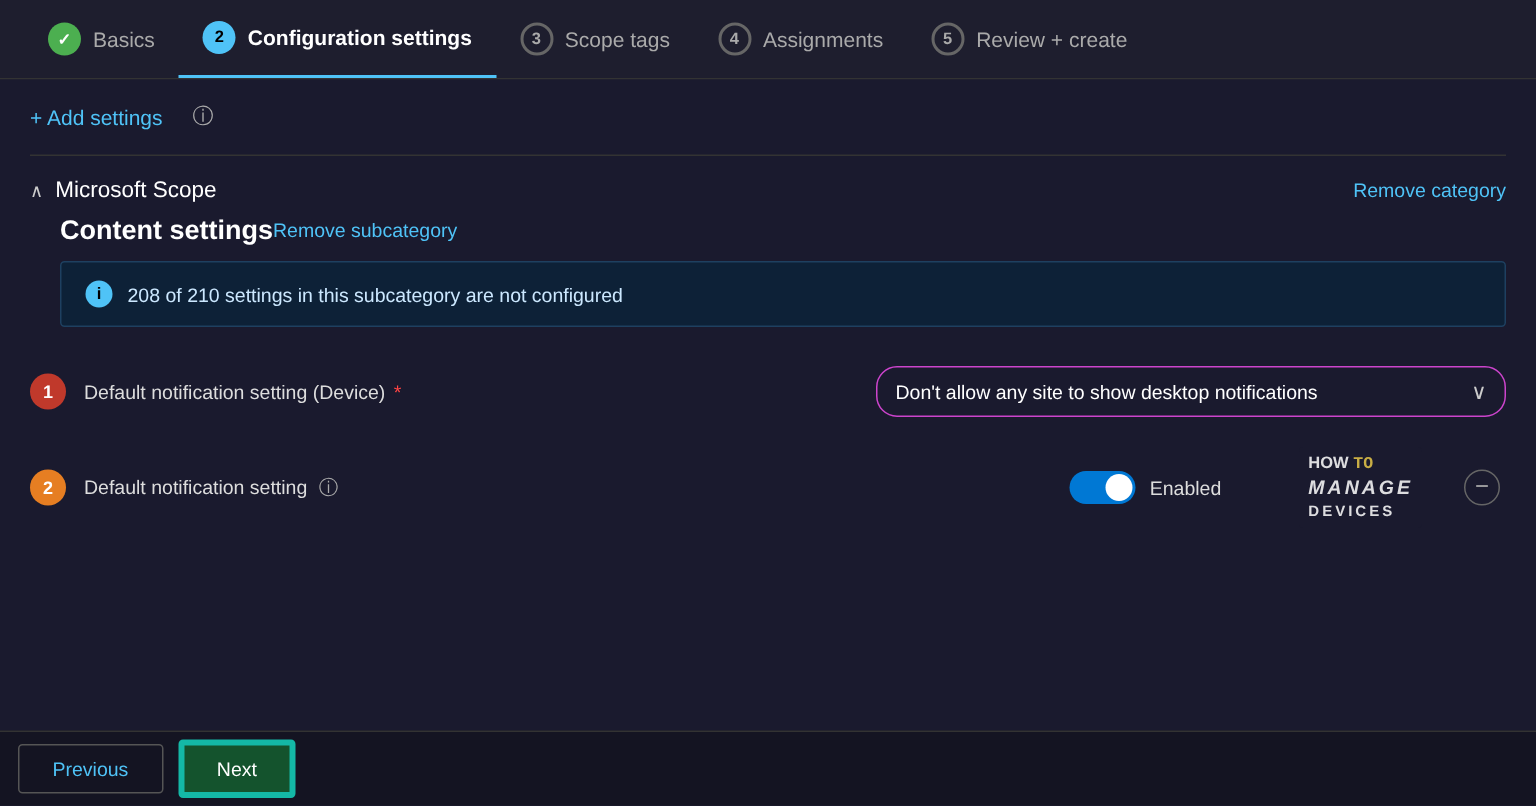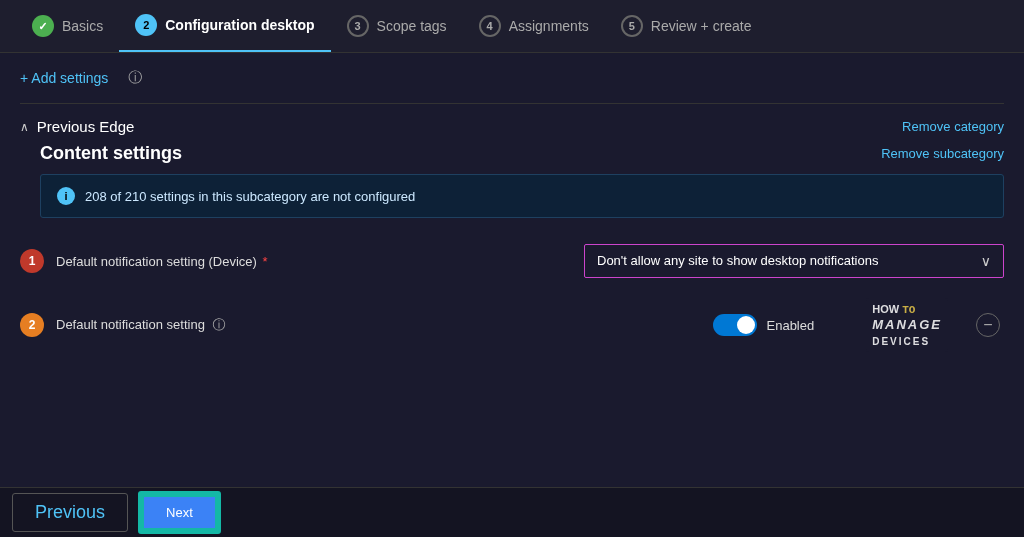--- a/index.html
+++ b/index.html
@@ -120,21 +120,20 @@
       color: #4fc3f7;
       font-size: 13px;
       cursor: pointer;
       text-decoration: none;
     }
 
     
     .subcategory-header {
       display: flex;
       align-items: center;
-      justify-content: space-between;
       margin-bottom: 10px;
       padding-left: 20px;
     }
     .subcategory-title {
       font-size: 18px;
       font-weight: 700;
       color: #fff;
     }
     .remove-subcategory-link {
       color: #4fc3f7;
@@ -205,23 +204,24 @@
     }
     .info-tooltip-icon {
       color: #aaa;
       font-size: 13px;
       margin-left: 4px;
     }
 
     
     .dropdown-field {
       display: flex;
+      align-items: center;
       justify-content: space-between;
       border: 1px solid #cc44cc;
-      border-radius: 2px;
+      border-radius: 14px;
       padding: 8px 12px;
       background: #1a1a2e;
       color: #fff;
       font-size: 13px;
       min-width: 420px;
       max-width: 480px;
       cursor: pointer;
     }
     .dropdown-field .chevron-down {
       font-size: 14px;
@@ -310,26 +310,26 @@
       padding: 0 12px;
       gap: 10px;
     }
     .btn-prev {
       background: transparent;
       border: 1px solid #555;
       color: #4fc3f7;
       padding: 8px 22px;
       border-radius: 3px;
       cursor: pointer;
-      font-size: 18px;
+      font-size: 13px;
       font-weight: 500;
     }
     .btn-next {
-      background: #3b82f6;
-      border: 6px solid #14b8a6;
+      background: #14532d;
+      border: 4px solid #14b8a6;
       color: #fff;
       padding: 8px 22px;
       border-radius: 3px;
       cursor: pointer;
       font-size: 13px;
       font-weight: 500;
     }
 
     
     .main-content::-webkit-scrollbar { width: 6px; }
@@ -341,21 +341,21 @@
 
 <nav class="wizard-nav">
 
   <div class="wizard-step completed">
     <span class="step-circle done">✓</span>
     <span>Basics</span>
   </div>
 
   <div class="wizard-step active">
     <span class="step-circle current">2</span>
-    <span>Configuration desktop</span>
+    <span>Configuration settings</span>
   </div>
 
   <div class="wizard-step">
     <span class="step-circle pending">3</span>
     <span>Scope tags</span>
   </div>
 
   <div class="wizard-step">
     <span class="step-circle pending">4</span>
     <span>Assignments</span>
@@ -372,21 +372,21 @@
   <div class="add-settings-row">
     <span>+ Add settings</span>
     <span class="info-icon">ⓘ</span>
   </div>
 
   <hr class="divider">
 
   <div class="category-header">
     <div class="category-title">
       <span class="chevron-icon">∧</span>
-      <span>Previous Edge</span>
+      <span>Microsoft Scope</span>
     </div>
     <a class="remove-category-link">Remove category</a>
   </div>
 
   <div class="subcategory-header">
     <span class="subcategory-title">Content settings</span>
     <a class="remove-subcategory-link">Remove subcategory</a>
   </div>
 
   <div class="info-banner">

